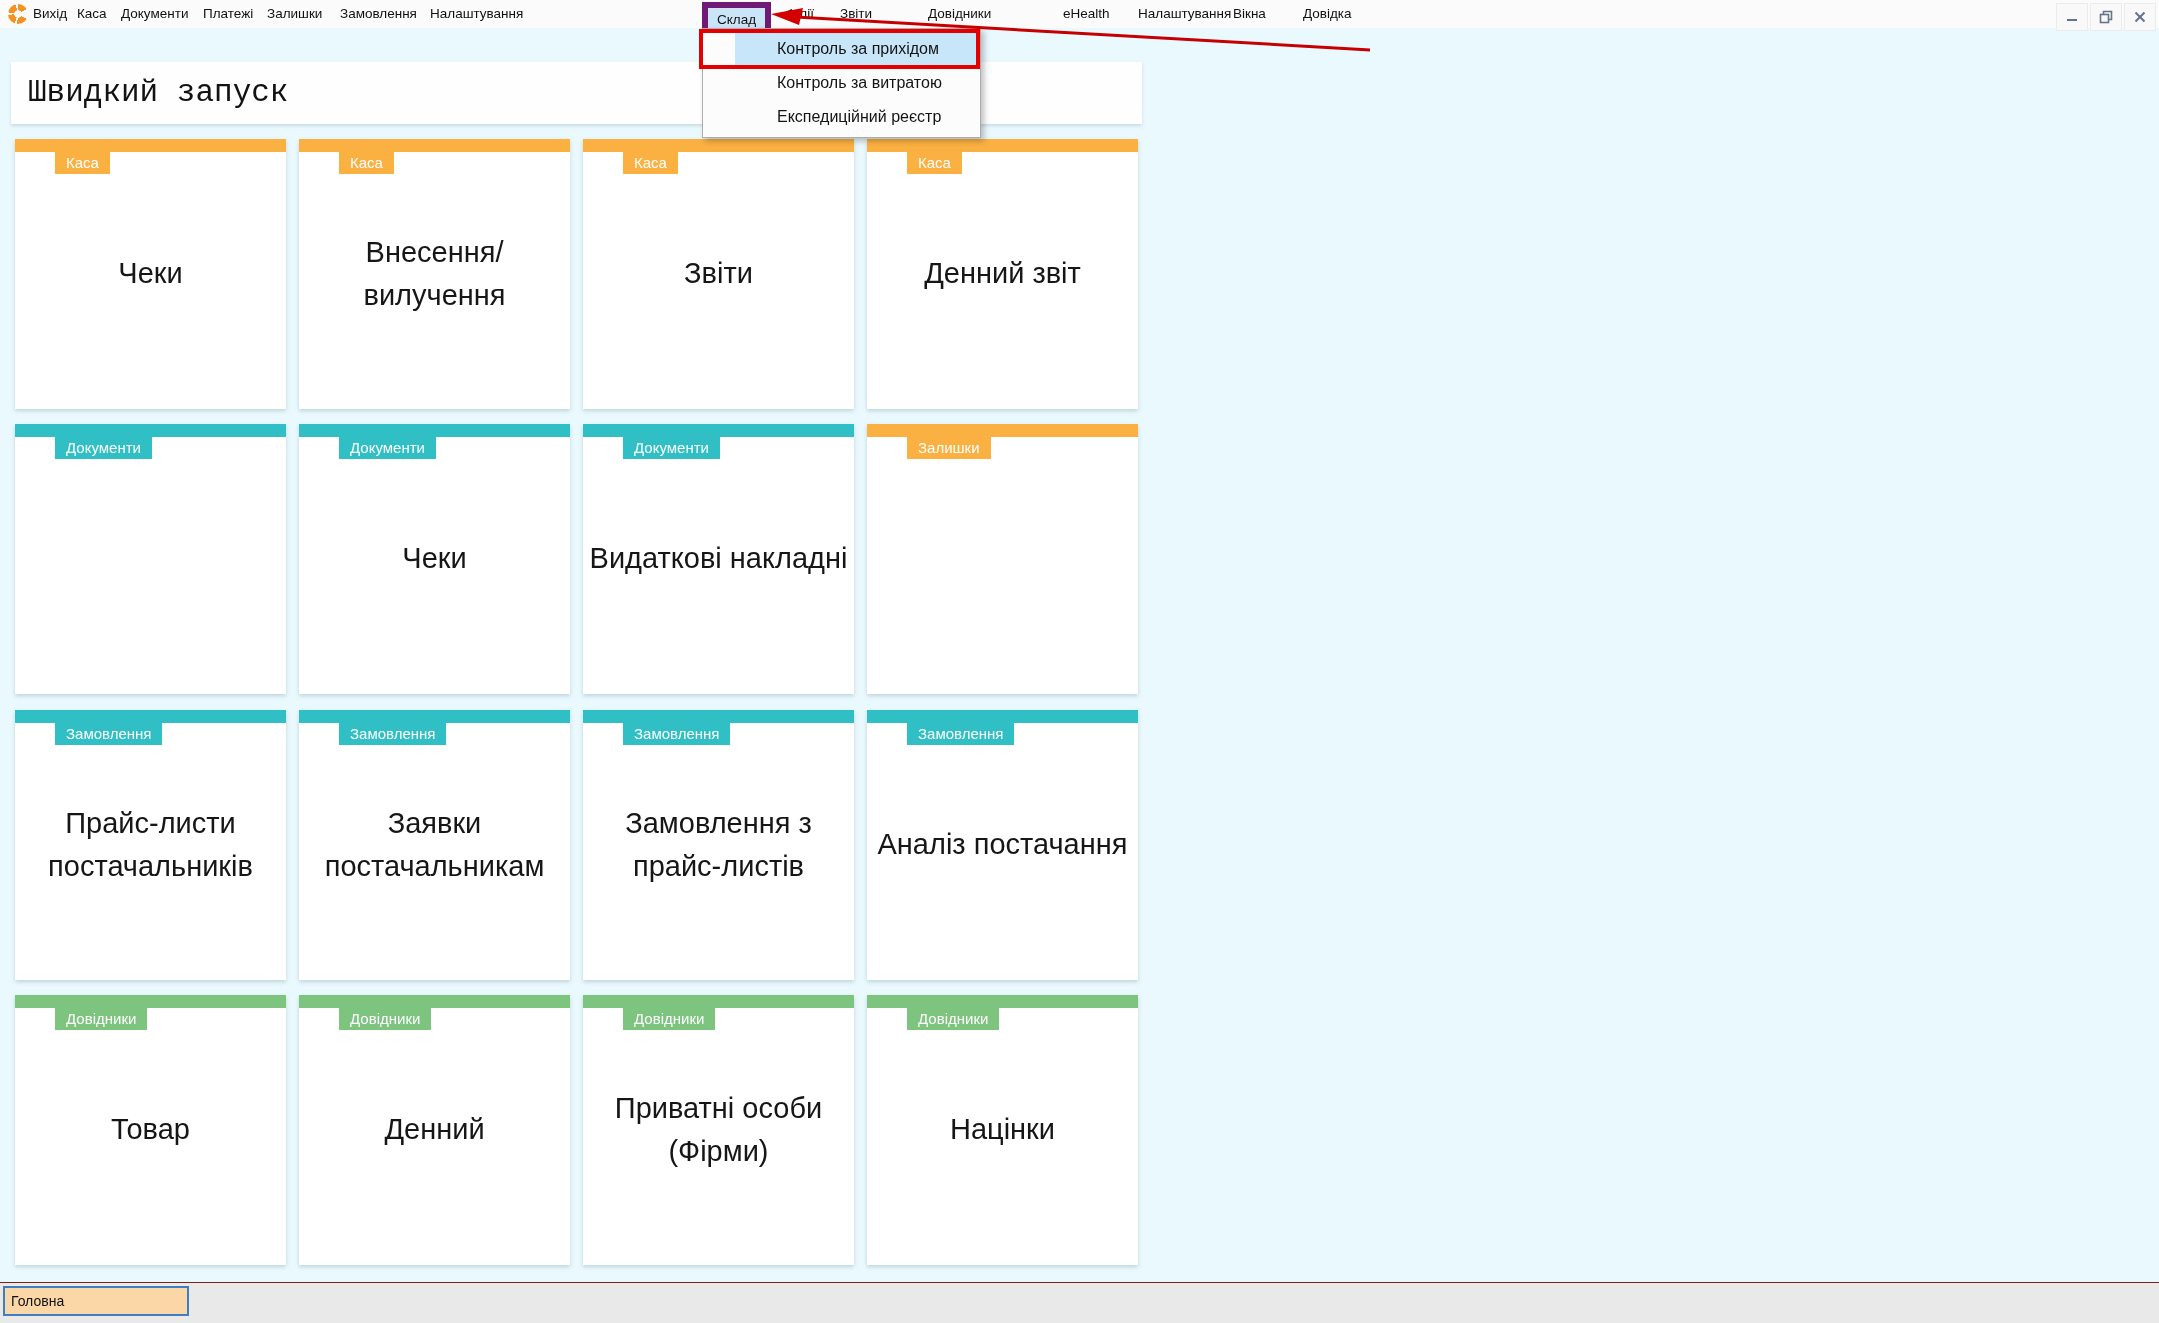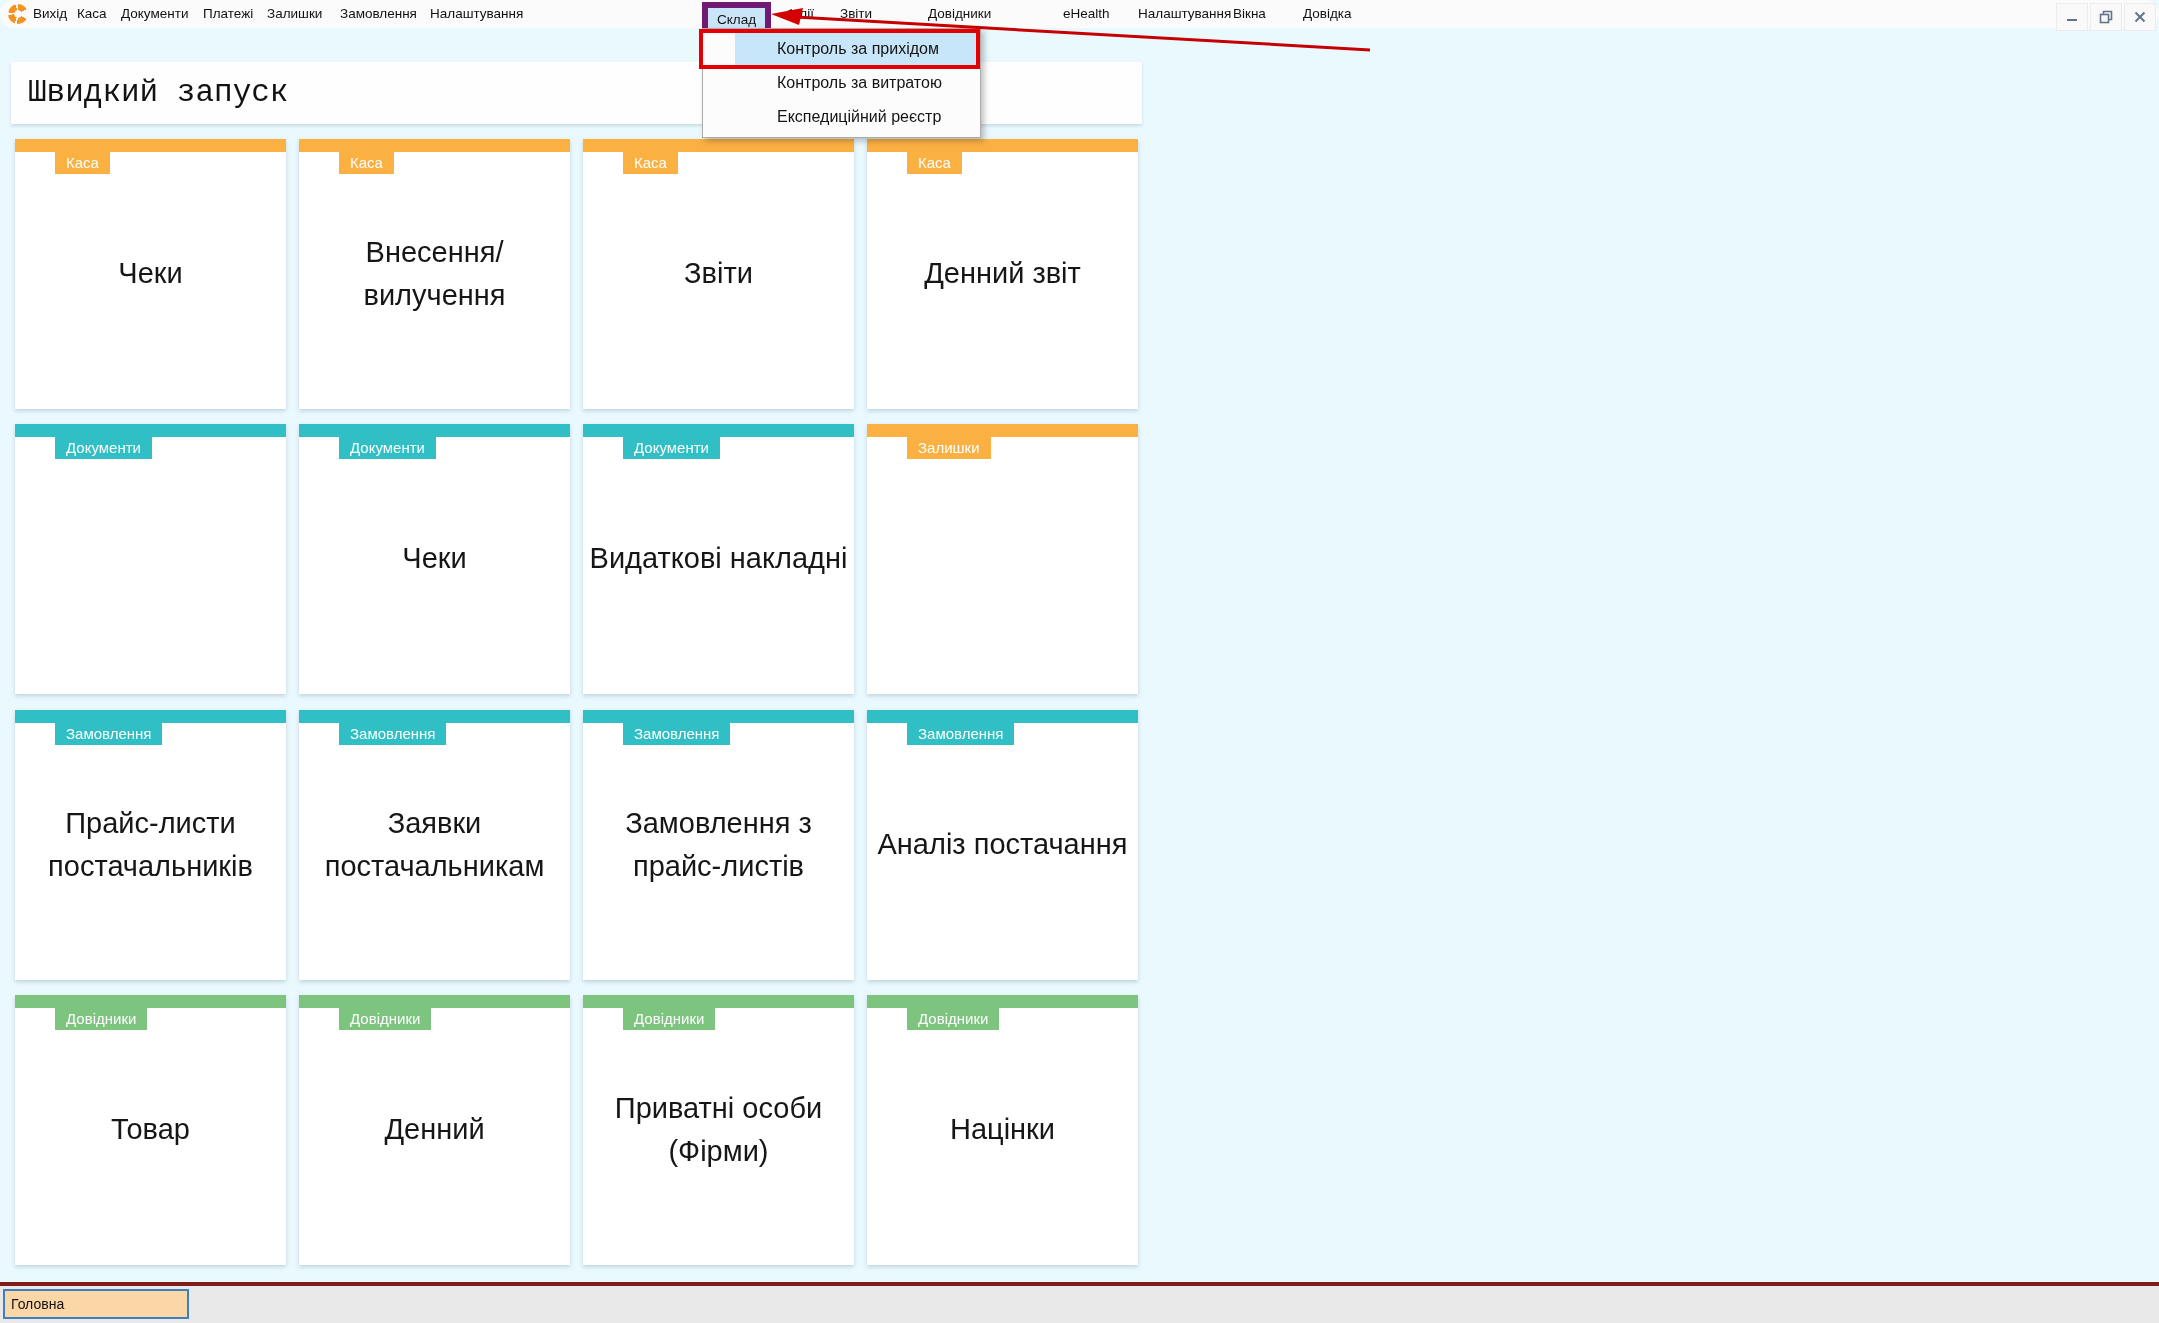--- a/index.html
+++ b/index.html
@@ -4,21 +4,21 @@
 <style>
   html,body{margin:0;padding:0;}
   body{
     width:2159px;height:1323px;position:relative;overflow:hidden;
     background:#EAF9FE;
     font-family:"Liberation Sans", sans-serif;
     color:#151515;
     -webkit-font-smoothing:antialiased;
   }
   
-  .menubar{position:absolute;left:0;top:0;width:2159px;height:28px;background:#FBFBFB;z-index:30;border-radius:14px;}
+  .menubar{position:absolute;left:0;top:0;width:2159px;height:28px;background:#FBFBFB;z-index:30;}
   .app-logo{position:absolute;left:8px;top:4px;width:20px;height:20px;border-radius:50%;
     background:
       radial-gradient(circle at 50% 50%, #FBFBFB 0 3.5px, rgba(0,0,0,0) 4px),
       conic-gradient(from 60deg,
         rgba(0,0,0,0) 0deg 60deg,
         #F6921E 60deg 125deg, rgba(0,0,0,0) 125deg 140deg,
         #F6921E 140deg 205deg, rgba(0,0,0,0) 205deg 220deg,
         #F6921E 220deg 285deg, rgba(0,0,0,0) 285deg 300deg,
         #F6921E 300deg 360deg);
   }
@@ -46,21 +46,21 @@
     box-shadow:0 2px 4px rgba(110,145,155,.35);
     display:flex;align-items:center;justify-content:center;text-align:center;}
   .tile-bar{position:absolute;top:0;left:0;right:0;height:13px;}
   .tile-badge{position:absolute;top:13px;left:40px;height:22px;line-height:22px;padding:0 11px;
     color:#FFFFFF;font-size:15px;white-space:nowrap;}
   .tile-label{font-size:29px;line-height:1.5;color:#161616;padding:0 2px;max-width:100%;overflow-wrap:break-word;}
   .tile[data-color="orange"] .tile-bar,.tile[data-color="orange"] .tile-badge{background:#FBB042;}
   .tile[data-color="teal"]   .tile-bar,.tile[data-color="teal"]   .tile-badge{background:#2FBFC5;}
   .tile[data-color="green"]  .tile-bar,.tile[data-color="green"]  .tile-badge{background:#7DC47F;}
   
-  .statusbar{position:absolute;left:0;top:1282px;width:2159px;height:41px;background:#E9E9E9;border-top:4px solid #7f1d1d;box-sizing:border-box;}
+  .statusbar{position:absolute;left:0;top:1282px;width:2159px;height:41px;background:#E9E9E9;border-top:1px solid #7f1d1d;box-sizing:border-box;}
   .status-tab{position:absolute;left:3px;top:3px;width:186px;height:30px;background:#FBD7A7;border:2px solid #3E7FC1;
     box-sizing:border-box;font-size:14px;line-height:26px;padding-left:6px;color:#111;}
 </style>
 </head>
 <body>
 
 <div class="menubar">
   <div class="app-logo"></div>
   <span class="menu-item" style="left:33px">Вихід</span>
   <span class="menu-item" style="left:77px">Каса</span>

